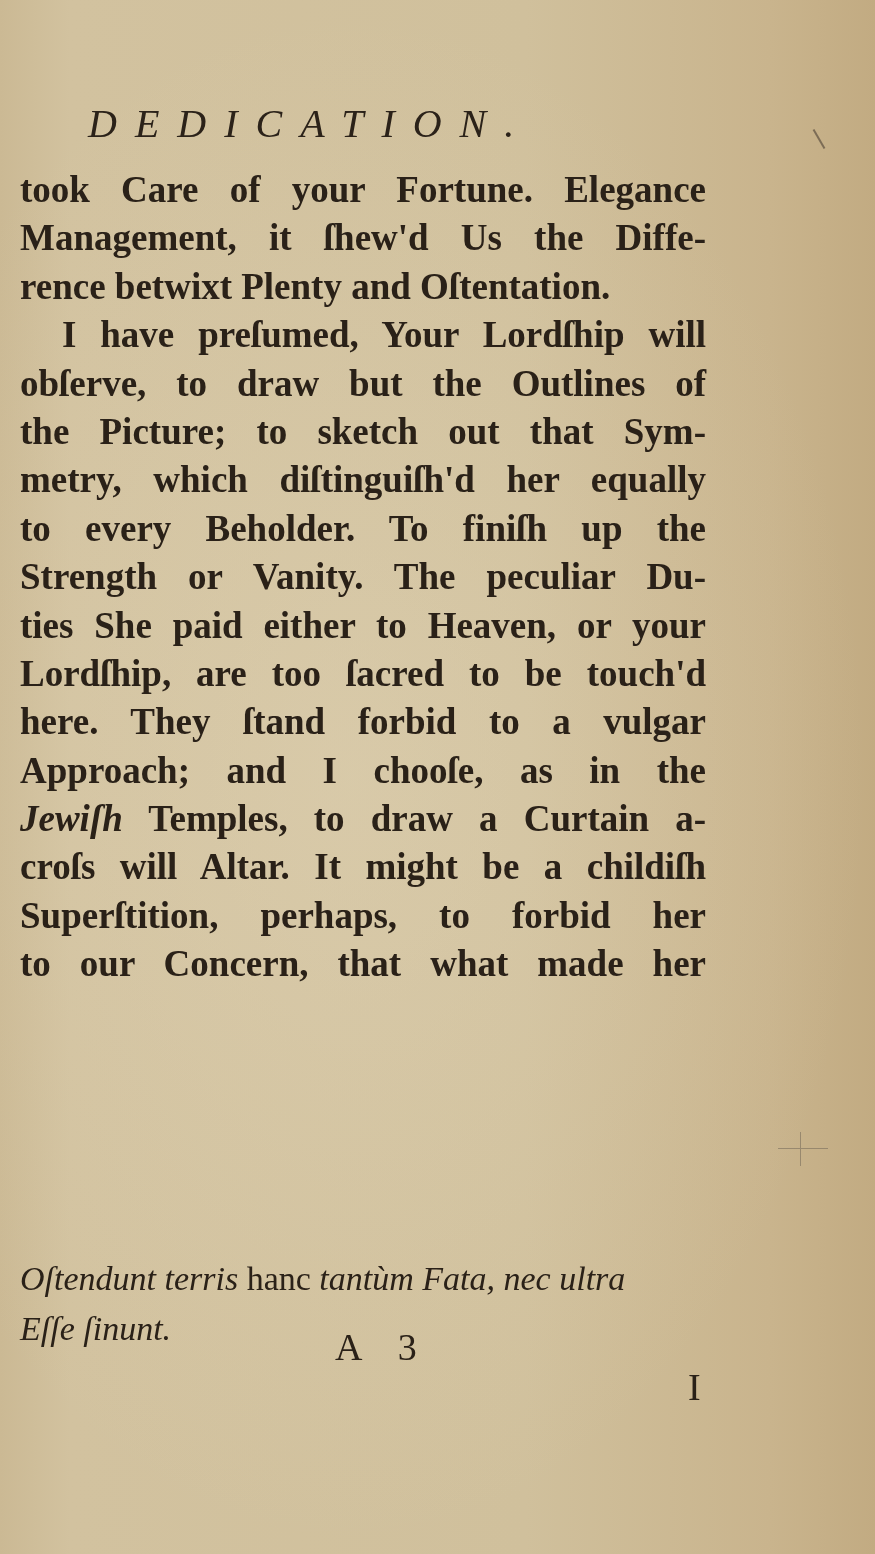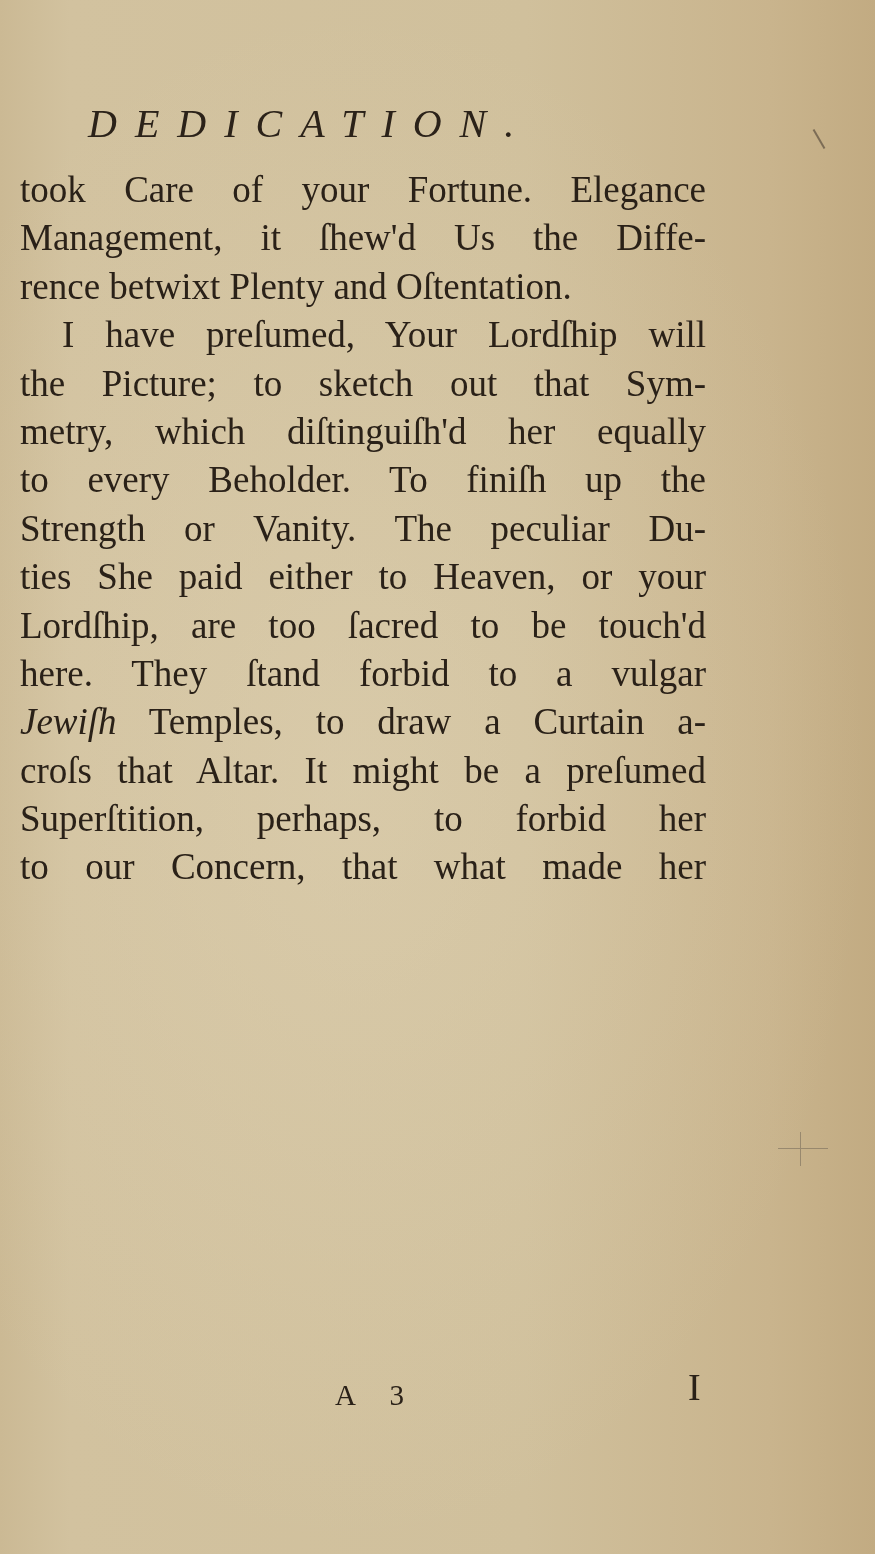--- a/index.html
+++ b/index.html
@@ -17,58 +17,64 @@
   .header {
     position:absolute; left:88px; top:100px;
     font-style:italic; font-size:40px; letter-spacing:18px;
     color:#2b2219;
   }
   .body-text {
     position:absolute; left:20px; top:166px; width:686px;
     font-size:37px; line-height:48.4px;
     text-align:justify; text-align-last:justify;
   }
-  .line { display:block; white-space:nowrap; text-align:justify; text-align-last:justify; height:48.4px; }
+  .line { display:block; white-space:nowrap; text-align:justify; text-align-last:justify; height:48.4px;font-weight:bold; }
   .line.last { text-align-last:left; }
   .indent { padding-left:42px; }
   .ital { font-style:italic; }
   .quote {
     position:absolute; left:20px; top:1254px; width:690px;
     font-size:34px; line-height:50px; font-style:italic;
   }
   .quote .upright { font-style:normal; }
-  .signature { position:absolute; left:335px; top:1379px; font-size:29px; letter-spacing:14px; }
+  .signature { position:absolute; left:335px; top:1325px; font-size:38px; letter-spacing:14px; }
   .catchword { position:absolute; left:688px; top:1365px; font-size:38px; }
   .mark-tick { position:absolute; left:818px; top:128px; width:2px; height:22px; background:#5c5040; transform:rotate(-30deg); opacity:.7; }
   .mark-cross { position:absolute; left:778px; top:1148px; width:50px; height:1px; background:#7a6e5c; opacity:.6; }
   .mark-cross::after { content:""; position:absolute; left:22px; top:-16px; width:1px; height:34px; background:#7a6e5c; }
 </style>
 </head>
 <body>
 
 <div class="page">
   <div class="header">DEDICATION.</div>
 
   <div class="body-text">
     <span class="line">took Care of your Fortune.  Elegance</span>
     <span class="line">Management, it ſhew'd Us the Diffe-</span>
     <span class="line last">rence betwixt Plenty and Oſtentation.</span>
     <span class="line indent">I have preſumed, Your Lordſhip will</span>
+    <span class="line">obſerve, to draw but the Outlines of</span>
     <span class="line">the Picture; to sketch out that Sym-</span>
     <span class="line">metry, which diſtinguiſh'd her equally</span>
     <span class="line">to every Beholder. To finiſh up the</span>
     <span class="line">Strength or Vanity. The peculiar Du-</span>
     <span class="line">ties She paid either to Heaven, or your</span>
     <span class="line">Lordſhip, are too ſacred to be touch'd</span>
     <span class="line">here. They ſtand forbid to a vulgar</span>
+    <span class="line">Approach; and I chooſe, as in the</span>
     <span class="line"><span class="ital">Jewiſh</span> <span>Temples, to draw a Curtain a-</span></span>
-    <span class="line">croſs that Altar. It might be a preſumed</span>
+    <span class="line">croſs will Altar. It might be a childiſh</span>
     <span class="line">Superſtition, perhaps, to forbid her</span>
     <span class="line">to our Concern, that what made her</span>
   </div>
 
+  <div class="quote">
+    <div><span>Oſtendunt terris</span><span class="upright"> hanc </span><span>tantùm Fata, nec ultra</span></div>
+    <div>Eſſe ſinunt.</div>
+  </div>
 
   <div class="signature">A 3</div>
   <div class="catchword">I</div>
 
   <div class="mark-tick"></div>
   <div class="mark-cross"></div>
 </div>
 
 </body></html>

